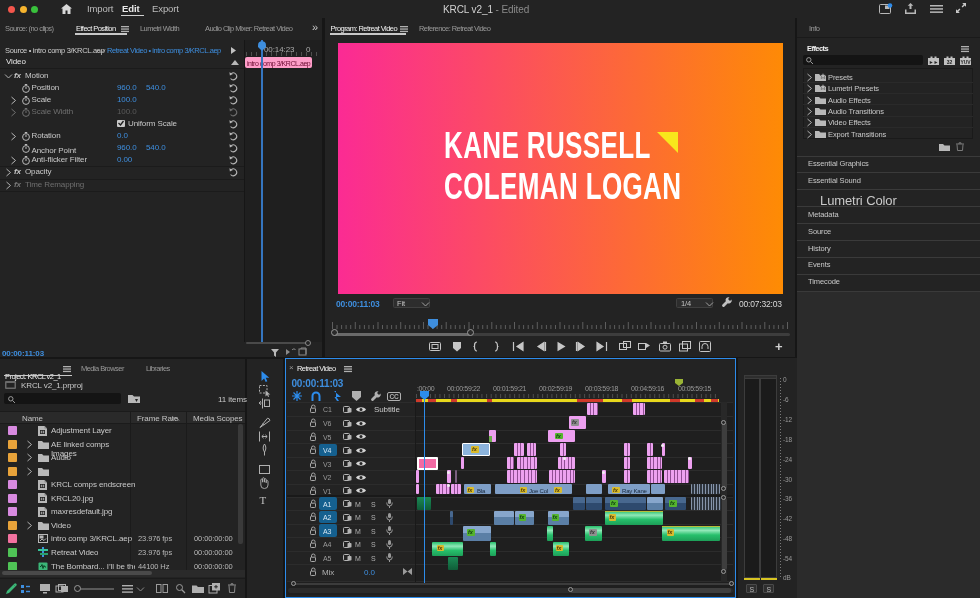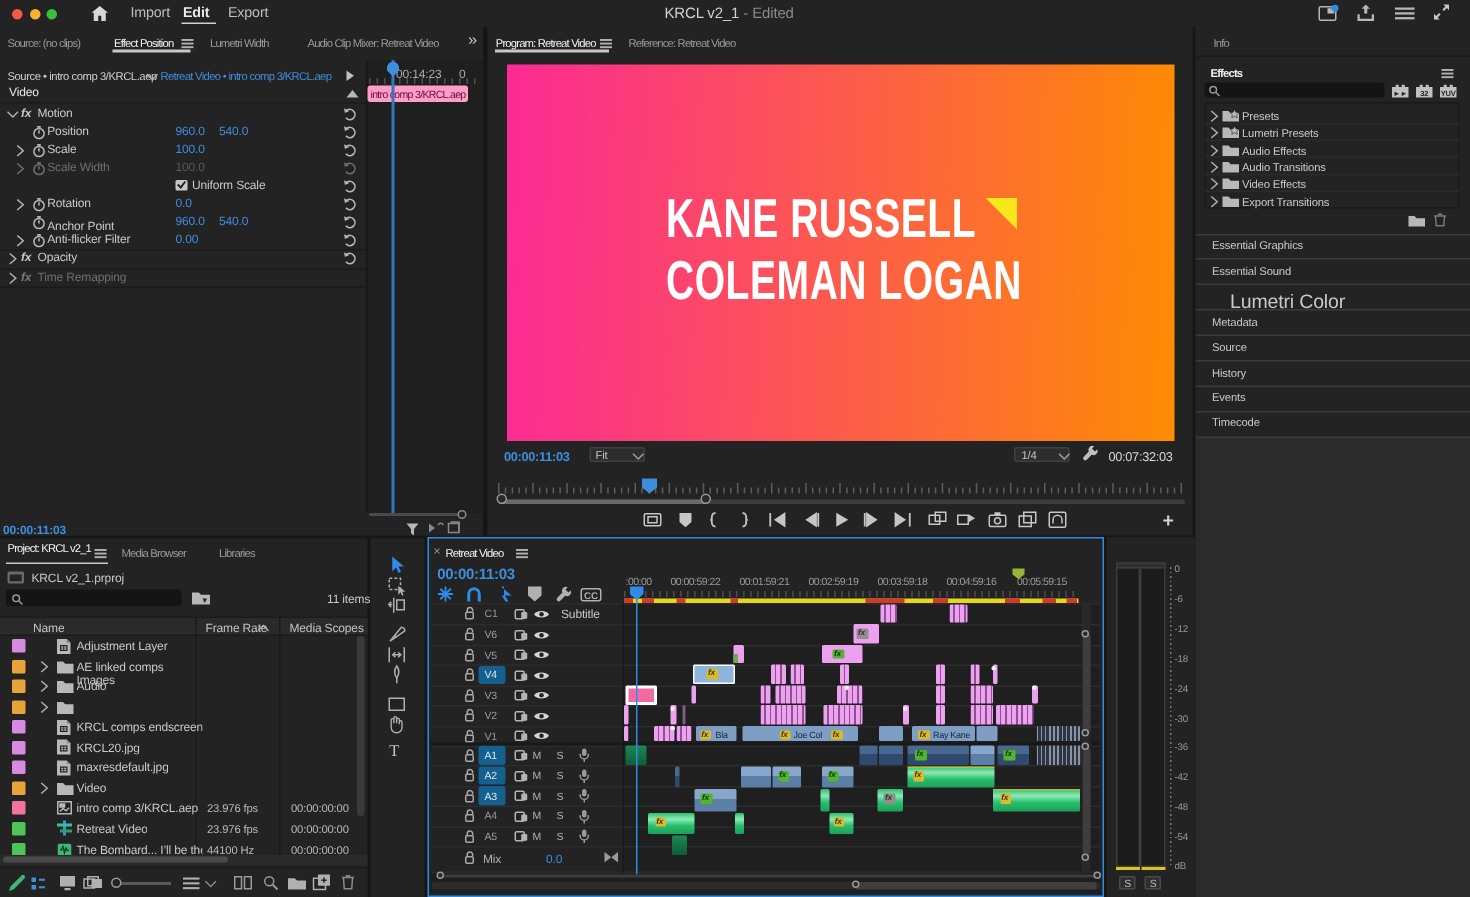--- a/index.html
+++ b/index.html
@@ -508,21 +508,21 @@
 <div class="tx" style="left:808px;top:227.60000000000002px;color:#c9c9c9;font-size:7.5px">Source</div>
 <div class="abs" style="left:797px;top:240.00000000000003px;width:183px;height:1px;background:#3a3a3a"></div>
 <div class="tx" style="left:808px;top:244.50000000000003px;color:#c9c9c9;font-size:7.5px">History</div>
 <div class="abs" style="left:797px;top:256.90000000000003px;width:183px;height:1px;background:#3a3a3a"></div>
 <div class="tx" style="left:808px;top:261.40000000000003px;color:#c9c9c9;font-size:7.5px">Events</div>
 <div class="abs" style="left:797px;top:273.8px;width:183px;height:1px;background:#3a3a3a"></div>
 <div class="tx" style="left:808px;top:278.3px;color:#c9c9c9;font-size:7.5px">Timecode</div>
 <div class="abs" style="left:797px;top:290.7px;width:183px;height:1px;background:#3a3a3a"></div>
 <div class="abs" style="left:797px;top:291.7px;width:183px;height:306.3px;background:#2b2b2b"></div>
 <div class="abs" style="left:0;top:359px;width:245px;height:239px;background:#232323"></div>
-<div class="tabon" style="left:5px;top:362px">Project: KRCL v2_1</div>
+<div class="tabon" style="left:5px;top:373px">Project: KRCL v2_1</div>
 <svg style="left:63px;top:366px" width="8" height="6">
       <rect width="8" height="1.3" fill="#b0b0b0"></rect>
       <rect y="2.4" width="8" height="1.3" fill="#b0b0b0"></rect>
       <rect y="4.8" width="8" height="1.3" fill="#b0b0b0"></rect>
     </svg>
 <div class="abs" style="left:4px;top:374.5px;width:68px;height:1.5px;background:#c8c8c8"></div>
 <div class="tab" style="left:81px;top:364.5px">Media Browser</div>
 <div class="tab" style="left:146px;top:364.5px">Libraries</div>
 <svg style="left:5px;top:381px" width="11" height="8">
       <rect x="0" y="0" width="11" height="8" rx="1" fill="#6a6a6a"></rect>

